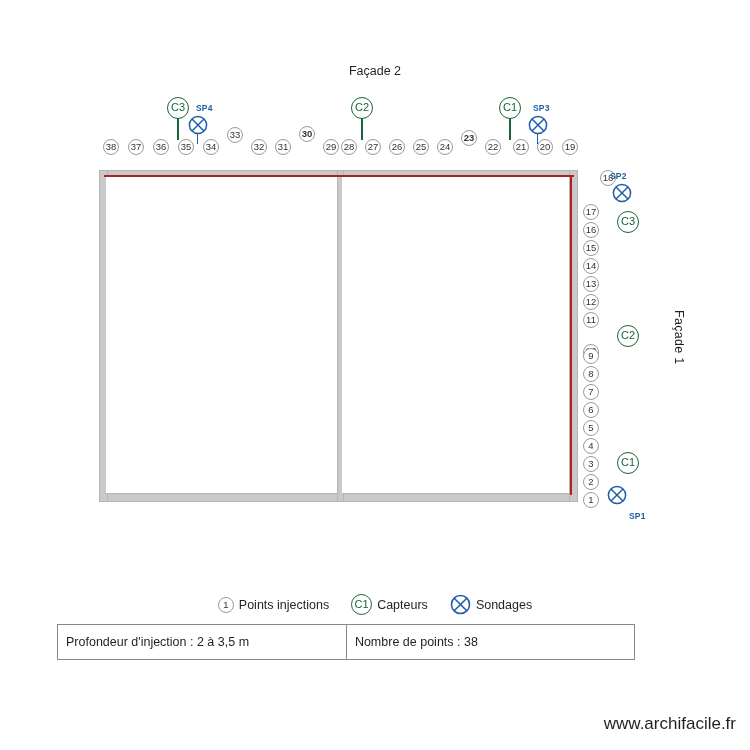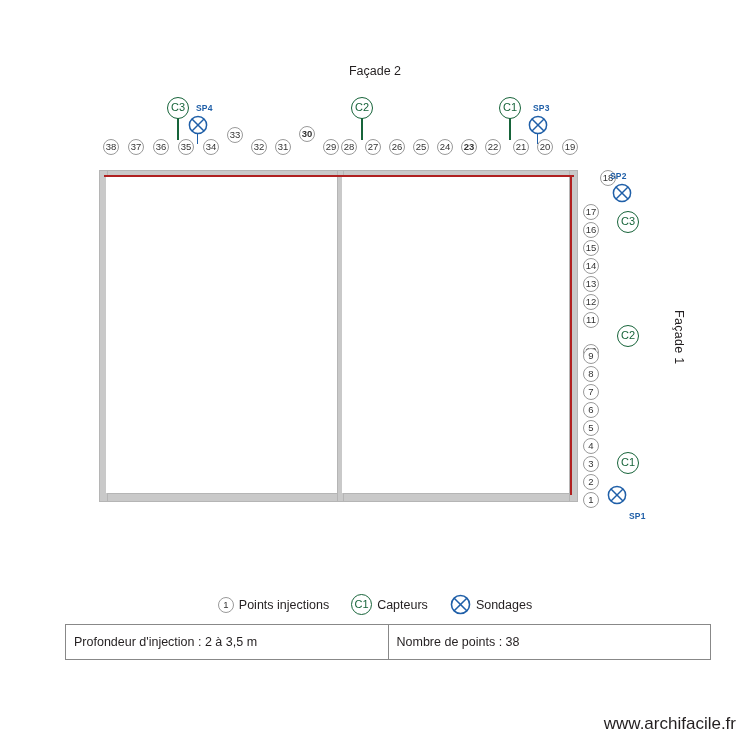--- a/index.html
+++ b/index.html
@@ -145,24 +145,23 @@
     color: #17643a;
     font-size: 11px;
     line-height: 18px;
     text-align: center;
     box-sizing: border-box;
   }
 
   
   #info-table {
     left: 57px; top: 624px;
-    width: 646px;
+    width: 578px;
     border-collapse: collapse;
     font-size: 12.5px;
-    margin-left: 8px;
   }
   #info-table td {
     border: 1px solid #888;
     padding: 7px 8px 8px 8px;
     height: 19px;
     vertical-align: middle;
   }
   #info-table td.c1 { width: 282px; }
   #info-table td.c2 { width: 282px; }
 </style>
@@ -199,21 +198,21 @@
   <div class="pt" style="left:227px;top:127px;">33</div>
   <div class="pt" style="left:251px;top:139px;">32</div>
   <div class="pt" style="left:275px;top:139px;">31</div>
   <div class="pt" style="left:299px;top:126px;font-weight:bold;">30</div>
   <div class="pt" style="left:323px;top:139px;">29</div>
   <div class="pt" style="left:341px;top:139px;">28</div>
   <div class="pt" style="left:365px;top:139px;">27</div>
   <div class="pt" style="left:389px;top:139px;">26</div>
   <div class="pt" style="left:413px;top:139px;">25</div>
   <div class="pt" style="left:437px;top:139px;">24</div>
-  <div class="pt" style="left:461px;top:139px;font-weight:bold;">23</div>
+  <div class="pt" style="left:461px;top:130px;font-weight:bold;">23</div>
   <div class="pt" style="left:485px;top:139px;">22</div>
   <div class="pt" style="left:513px;top:139px;">21</div>
   <div class="pt" style="left:537px;top:139px;">20</div>
   <div class="pt" style="left:562px;top:139px;">19</div>
 
   <div class="pt" style="left:600px;top:170px;">18</div>
   <div class="pt" style="left:583px;top:204px;">17</div>
   <div class="pt" style="left:583px;top:222px;">16</div>
   <div class="pt" style="left:583px;top:240px;">15</div>
   <div class="pt" style="left:583px;top:258px;">14</div>

